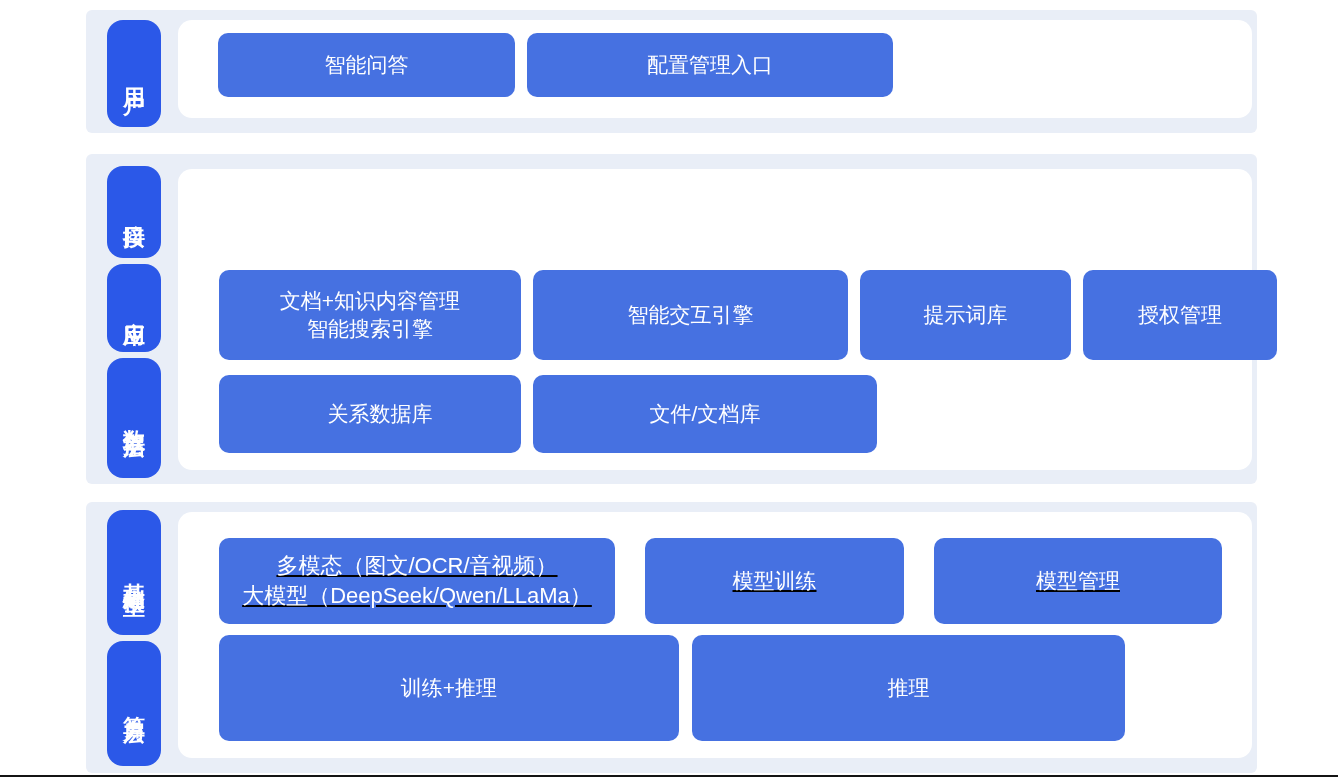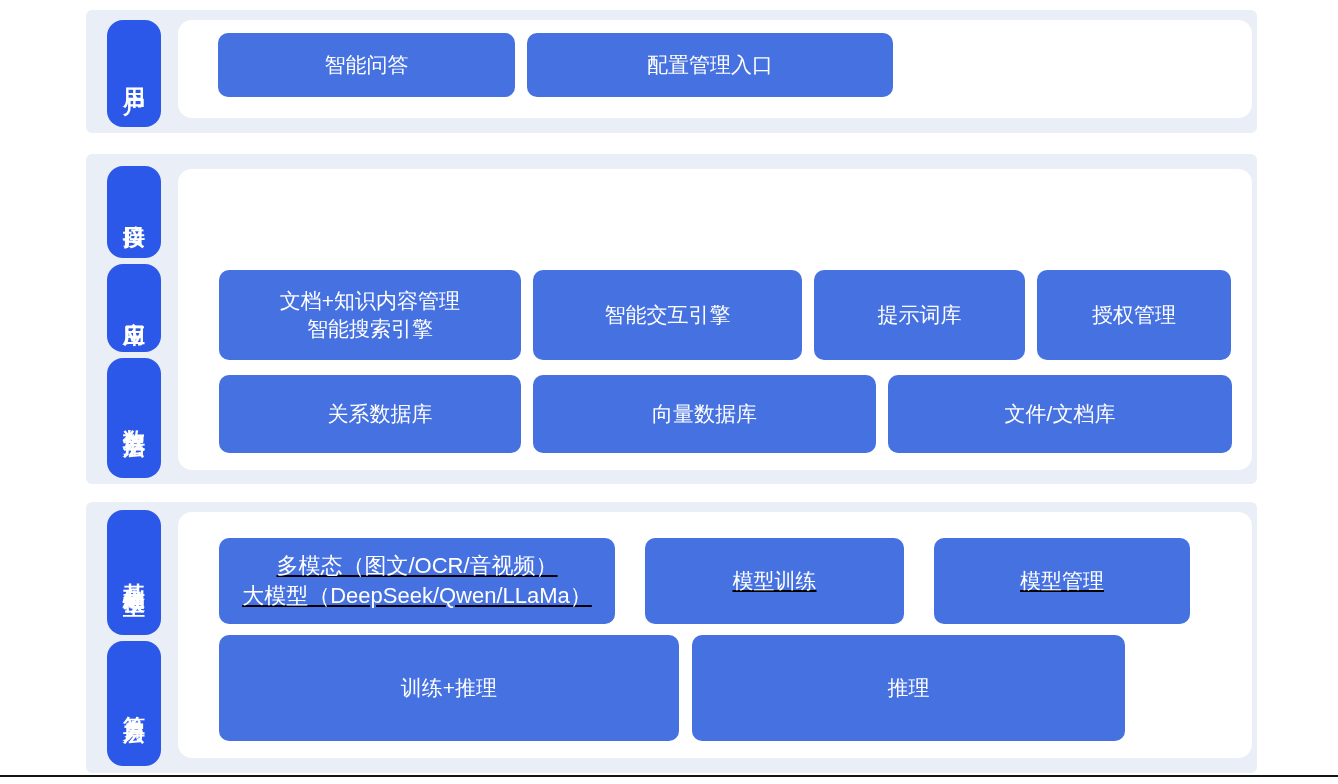--- a/index.html
+++ b/index.html
@@ -81,25 +81,25 @@
     font-size:21px;
     font-weight:500;
     line-height:1.35;
     white-space:pre-line;
   }
   .row-u{left:218px;top:33px;height:64px;gap:12px;}
   .u0{width:325px;}.u1{width:297px;}.u2{width:366px;}
   .row-i{left:218px;top:188px;height:65px;gap:9px;}
   .i0{width:209px;}.i1{width:204px;}.i2{width:200px;}.i3{width:166px;}.i4{width:200px;}
   .row-a{left:219px;top:270px;height:90px;gap:12px;justify-content:center;}
-  .a0{width:302px;}.a1{width:269px;}.a2{width:211px;}.a3{width:194px;}
+  .a0{width:302px;}.a1{width:315px;}.a2{width:211px;}.a3{width:194px;}
   .row-d{left:219px;top:375px;height:78px;gap:12px;}
   .d0{width:302px;padding-left:20px;}.d1{width:343px;}.d2{width:344px;}
   .row-m{left:219px;top:538px;height:86px;gap:30px;text-decoration:underline;}
-  .m0{width:396px;font-size:22px;}.m1{width:259px;}.m2{width:256px;}
+  .m0{width:396px;font-size:22px;}.m1{width:259px;}.m2{width:288px;}
   .row-c{left:219px;top:635px;height:106px;gap:13px;}
   .c0{width:460px;}.c1{width:433px;}
   .bottom-line{
     position:absolute;
     left:0;
     top:775px;
     width:1338px;
     height:2px;
     background:var(--bottom-line);
   }
@@ -133,21 +133,20 @@
   <div class="row row-a">
     <div class="btn a0">文档+知识内容管理
 智能搜索引擎</div>
     <div class="btn a1">智能交互引擎</div>
     <div class="btn a2">提示词库</div>
     <div class="btn a3">授权管理</div>
   </div>
 
   <div class="row row-d">
     <div class="btn d0">关系数据库</div>
-    <div class="btn d1">向量数据库</div>
     <div class="btn d2">文件/文档库</div>
   </div>
 
   <div class="row row-m">
     <div class="btn m0">多模态（图文/OCR/音视频）
 大模型（DeepSeek/Qwen/LLaMa）</div>
     <div class="btn m1">模型训练</div>
     <div class="btn m2">模型管理</div>
   </div>
 

